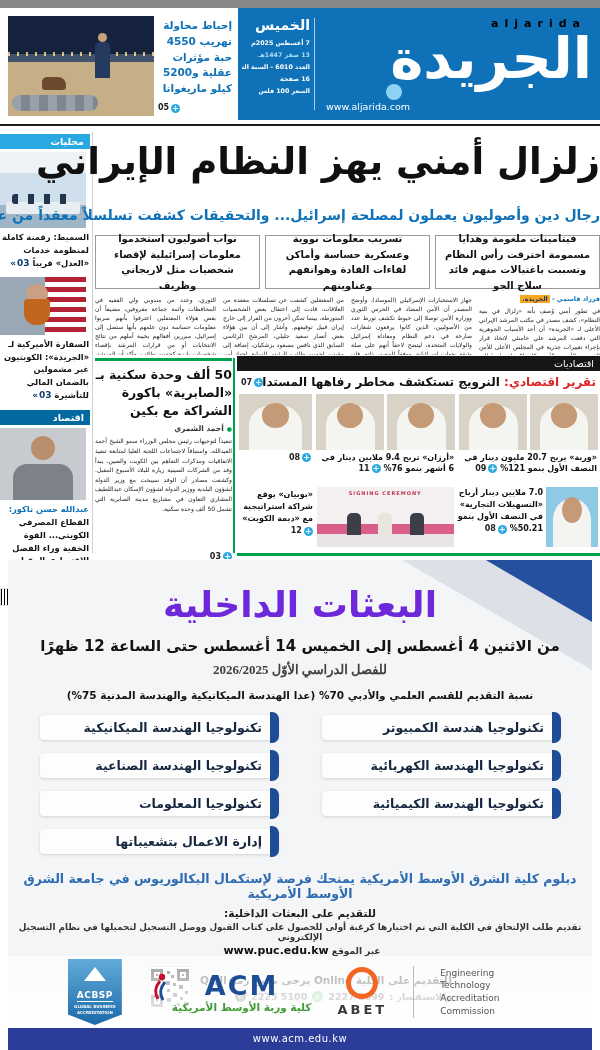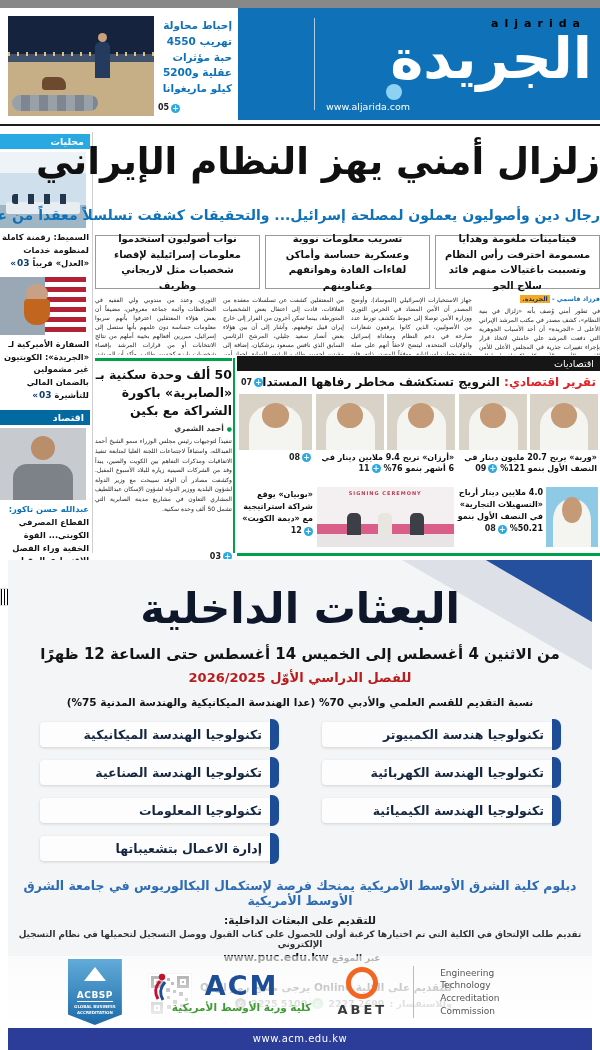--- a/index.html
+++ b/index.html
@@ -119,23 +119,23 @@
   .signing i.f1{left:22%;}.signing i.f2{left:45%;background:#e9e6e0;}.signing i.f3{left:68%;}
   .boub{flex:1.0;font-size:8px;font-weight:bold;color:#111;text-align:right;direction:rtl;line-height:1.5;padding-top:2px;}
 
   
   .ad{position:absolute;left:8px;top:552px;width:584px;height:490px;background:#f4f5f7;overflow:hidden;}
   .tri-gray{position:absolute;top:0;right:0;width:190px;height:110px;background:#dde1e7;
     clip-path:polygon(100% 0,100% 100%,0 0);}
   .tri-blue{position:absolute;top:0;right:0;width:118px;height:62px;background:#24509e;
     clip-path:polygon(100% 0,100% 100%,10% 0);}
   .ad-inner{position:relative;z-index:2;}
-  .ad-title{margin:0;padding-top:24px;text-align:center;font-size:42px;font-weight:900;color:#0f172a;direction:rtl;}
+  .ad-title{margin:0;padding-top:24px;text-align:center;font-size:36px;font-weight:900;color:#6d28d9;direction:rtl;}
   .ad-dates{margin-top:12px;text-align:center;font-size:15px;font-weight:900;color:#131313;direction:rtl;}
-  .ad-sem{margin-top:7px;text-align:center;font-size:13px;font-weight:900;color:#b91c1c;direction:rtl;}
+  .ad-sem{margin-top:7px;text-align:center;font-size:13px;font-weight:900;color:#404040;direction:rtl;font-family:Liberation Serif, serif;}
   .ad-ratio{margin-top:11px;text-align:center;font-size:10.5px;font-weight:bold;color:#131313;direction:rtl;}
   .majors{width:520px;margin:14px auto 0;display:flex;direction:rtl;gap:44px;}
   .mcol{flex:1;display:flex;flex-direction:column;gap:13px;}
   .major{position:relative;background:#fdfdfd;border-radius:4px;box-shadow:0 1px 3px rgba(0,0,0,.15);
     height:25px;display:flex;align-items:center;padding:0 16px 0 6px;font-size:12.5px;font-weight:900;
     color:#15263f;direction:rtl;white-space:nowrap;}
   .major::before{content:'';position:absolute;right:-1px;top:-3px;bottom:-3px;width:9px;background:#1d4d96;
     border-radius:0 7px 7px 0;}
   .ad-diploma{margin-top:17px;text-align:center;font-size:12.5px;font-weight:900;color:#2d6bb2;direction:rtl;}
   .ad-apply-title{margin-top:6px;text-align:center;font-size:10.5px;font-weight:900;color:#1a1a1a;direction:rtl;}
@@ -184,20 +184,28 @@
   </div>
   <div class="smuggle-brief ar">
     <span>إحباط محاولة تهريب 4550 حبة مؤثرات عقلية و5200 كيلو ماريغوانا</span>
     <span class="brief-ref plusref">
         <b>05</b>
         <i class="plus-ic"></i>
       </span>
   </div>
 
   <div class="masthead">
+    <div class="datecol">
+      <div class="day">الخميس</div>
+      <div class="d">7 أغسطس 2025م</div>
+      <div class="d hijri">13 صفر 1447هـ</div>
+      <div class="d">العدد 6010 - السنة التاسعة عشرة</div>
+      <div class="d">16 صفحة</div>
+      <div class="d">السعر 100 فلس</div>
+    </div>
     <div class="logo-en">aljarida</div>
     <div class="logo-ar">الجريدة</div>
     <div class="logo-dot"></div>
     <div class="logo-url">www.aljarida.com</div>
   </div>
   <div class="toprule"></div>
   <div class="vdiv"></div>
 
   <aside class="sidebar">
     <div class="sec-label blue">محليات</div>
@@ -288,21 +296,21 @@
         </div>
         <div class="cap"> <span class="plusref">
               <b>08</b>
               <i class="plus-ic"></i>
             </span></div>
       </div>
     </div>
     <div class="bottomrow">
       <div class="tash">
         <div class="headshot"></div>
-        <div class="cap"><span>4.0 ملايين دينار أرباح «التسهيلات التجارية» في النصف الأول بنمو 50.21%</span> <span class="plusref">
+        <div class="cap"><span>7.0 ملايين دينار أرباح «التسهيلات التجارية» في النصف الأول بنمو 50.21%</span> <span class="plusref">
               <b>08</b>
               <i class="plus-ic"></i>
             </span></div>
       </div>
       <div class="signing">
         <div class="slabel">SIGNING CEREMONY</div>
         <i class="f1"></i>
           <i class="f2"></i>
           <i class="f3"></i>
       </div>

